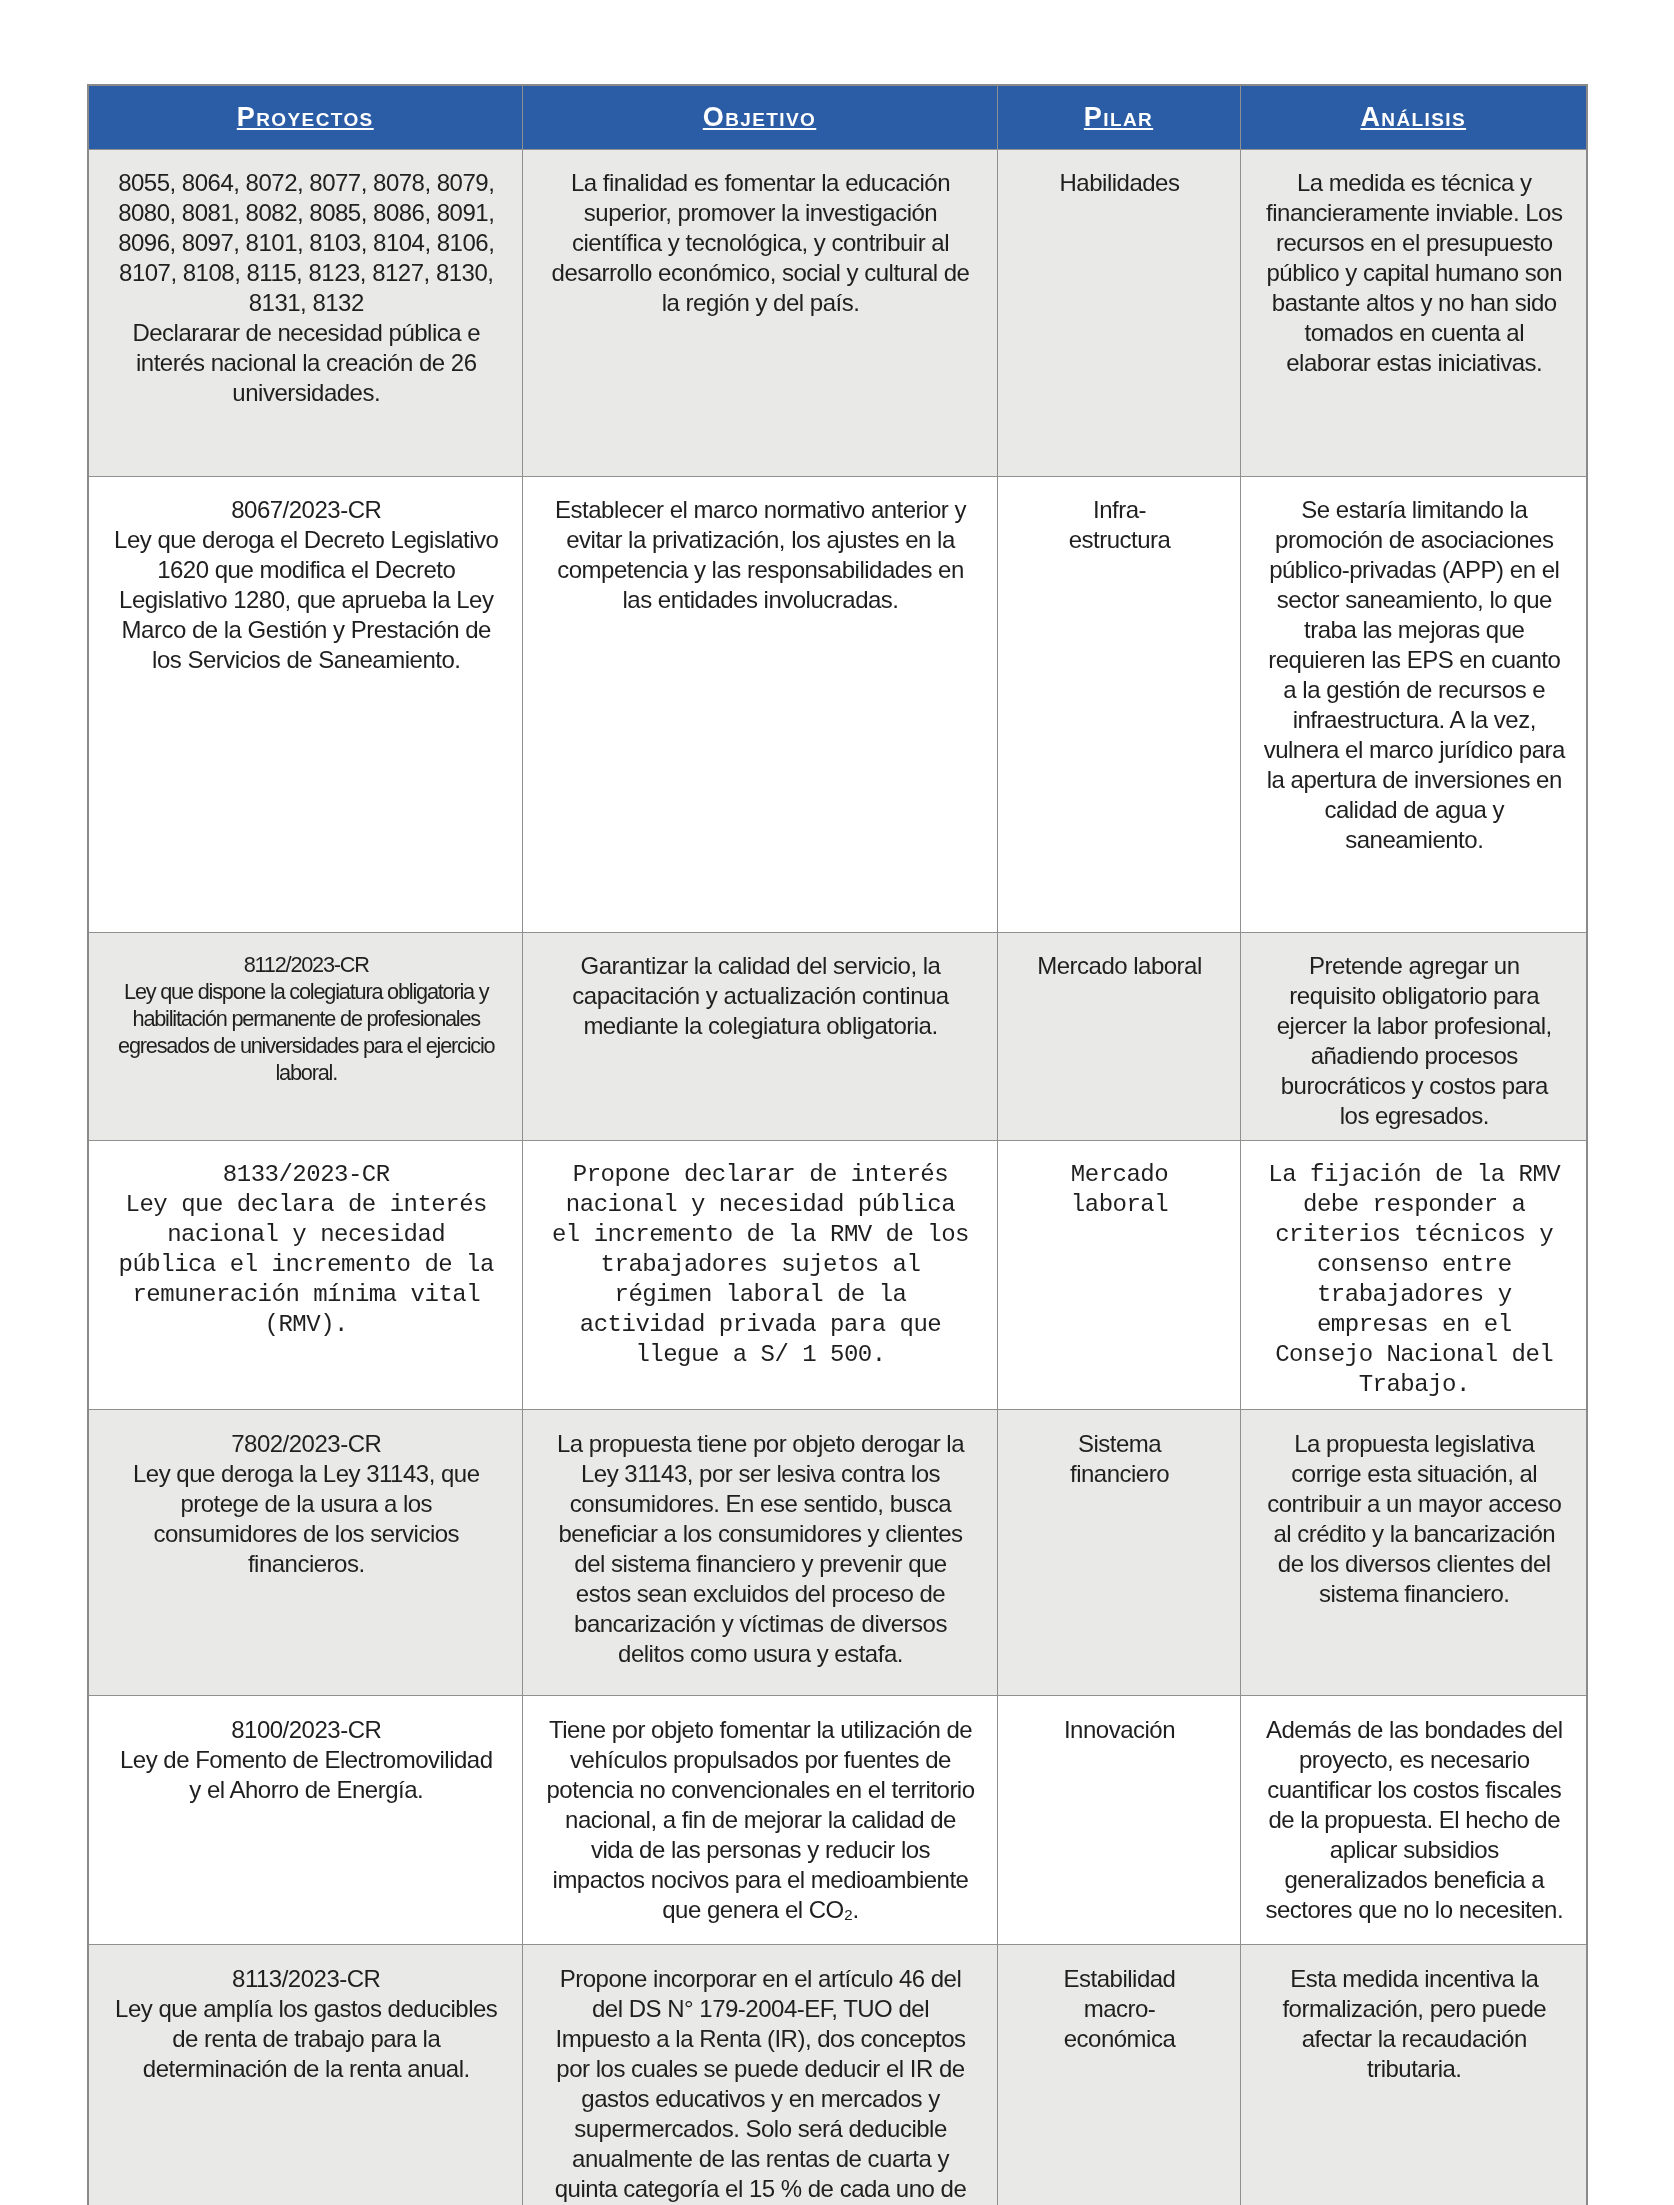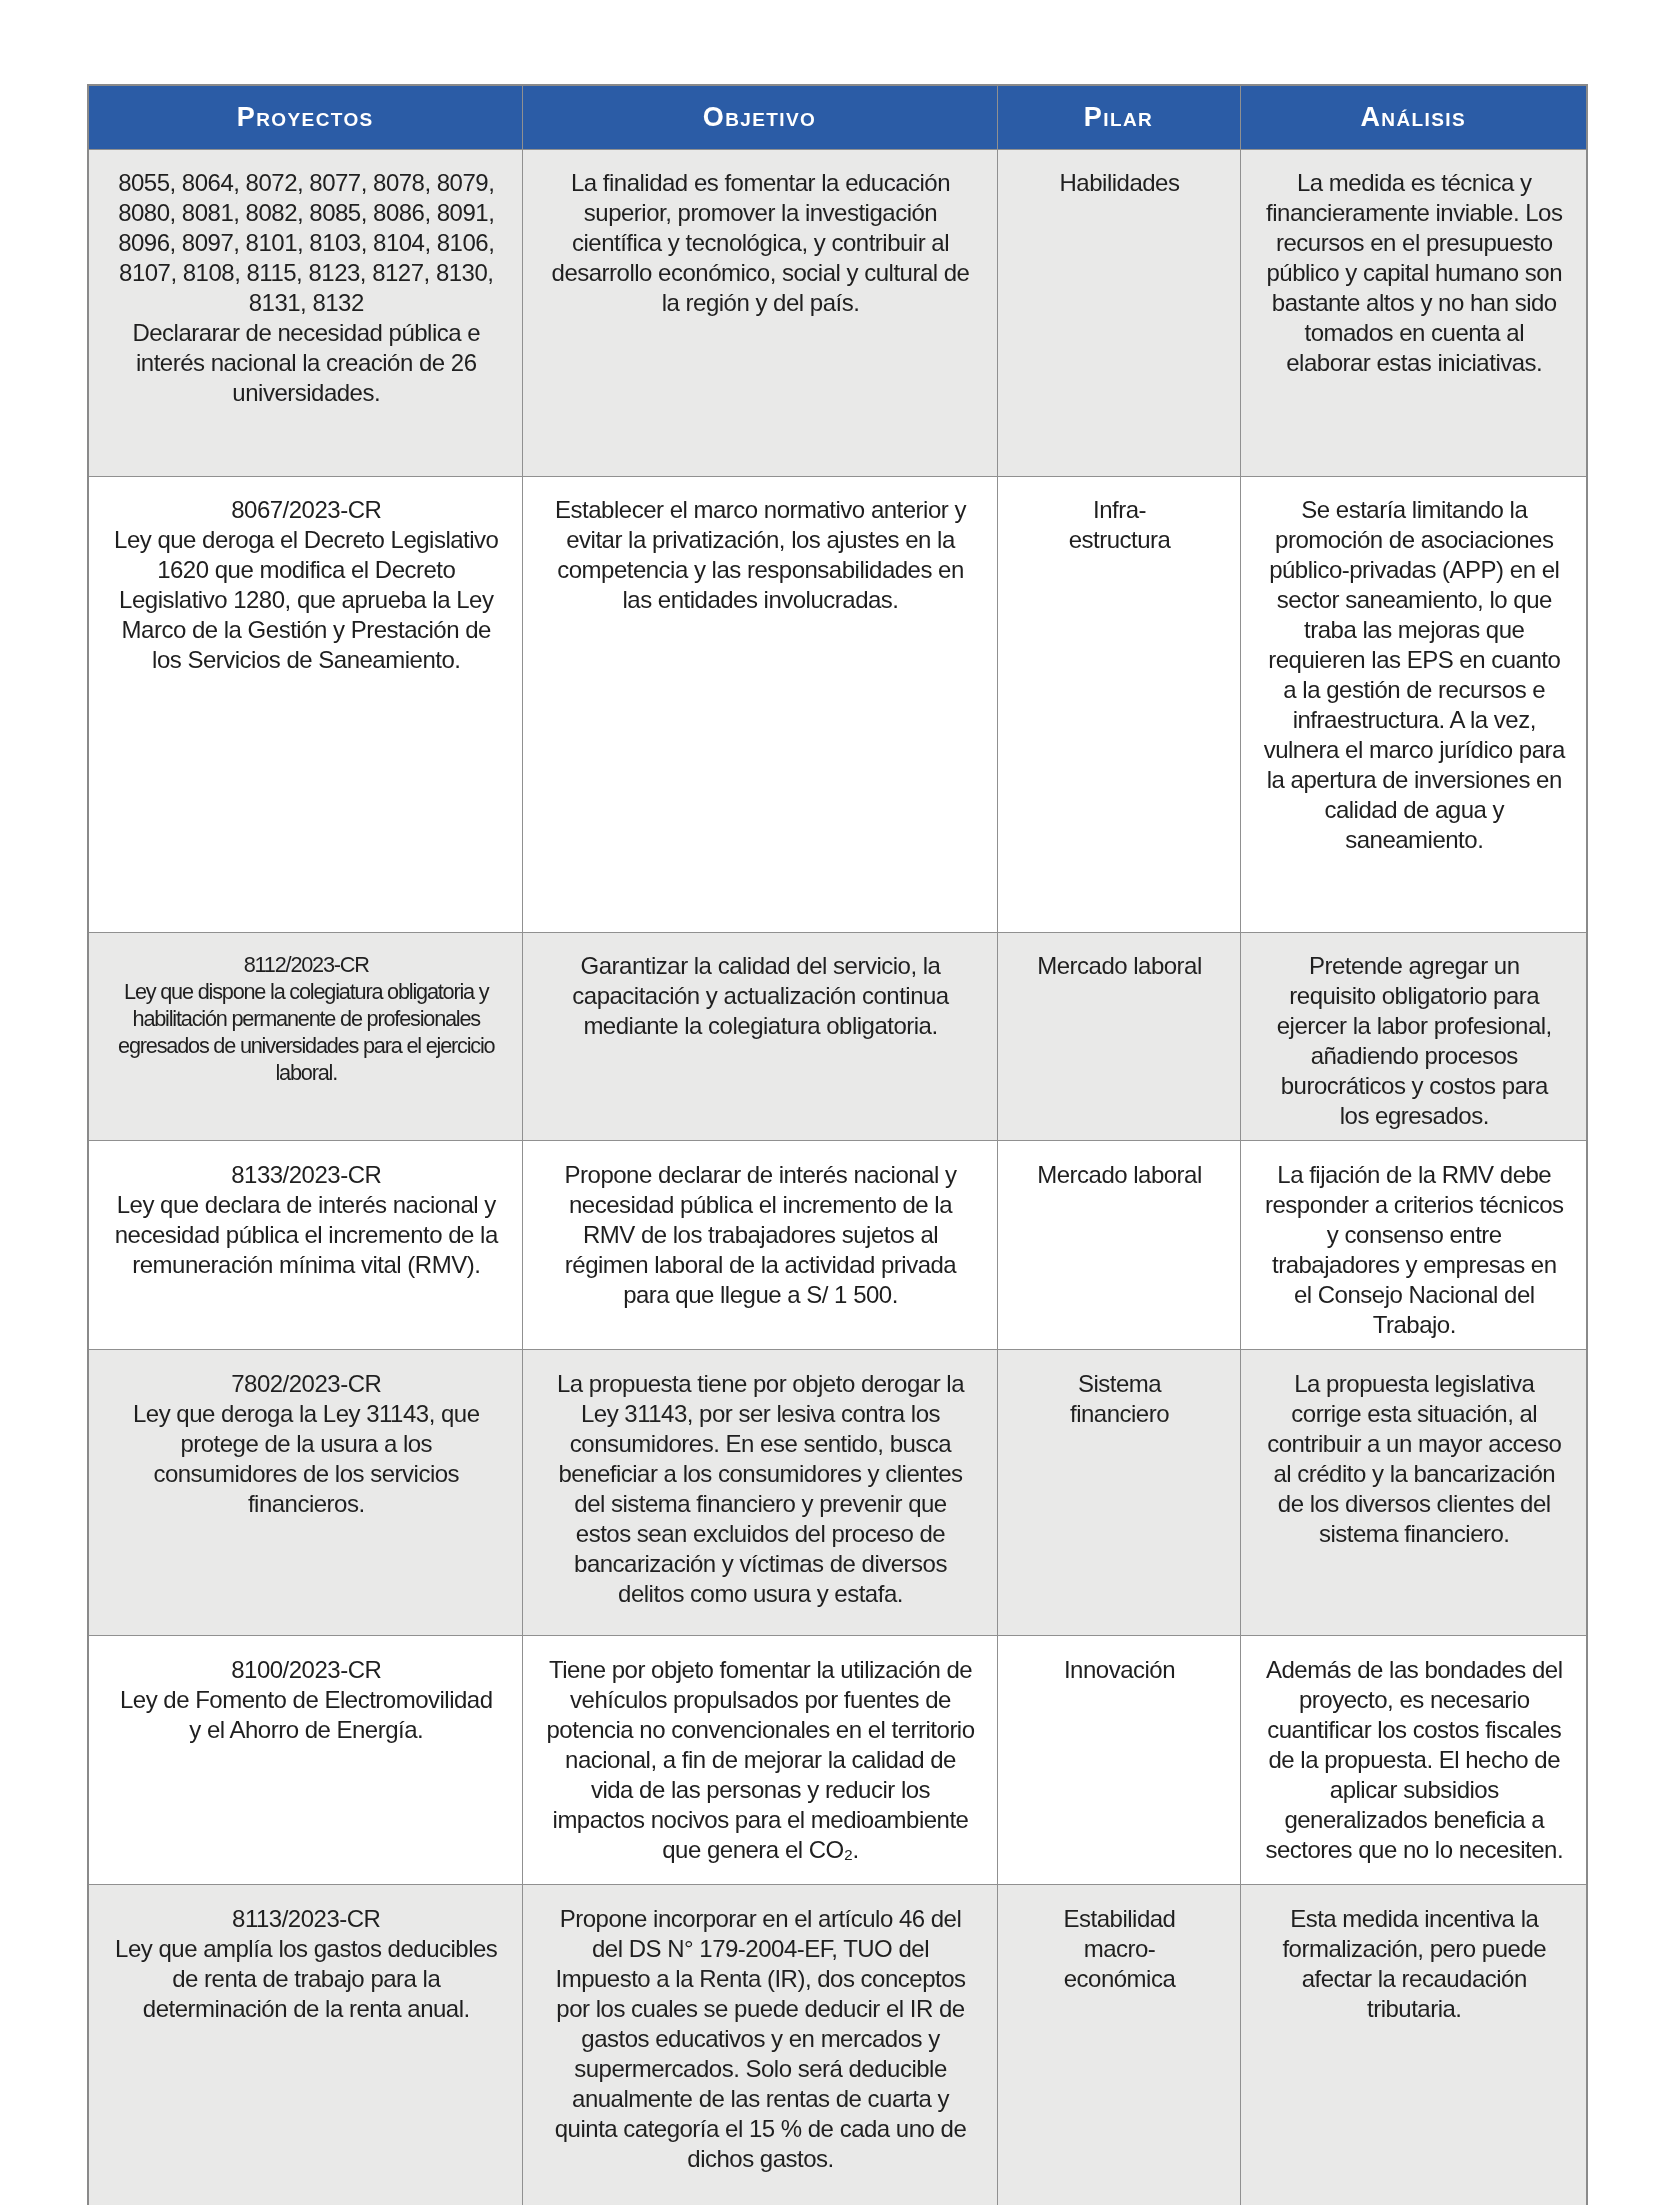--- a/index.html
+++ b/index.html
@@ -43,38 +43,39 @@
     color:var(--header_text);
     font-variant:small-caps;
     font-weight:bold;
     font-size:27px;
     letter-spacing:1.4px;
     text-align:center;
     vertical-align:middle;
     border:1.9px solid var(--border);
     height:64px;
     padding:0 4.8px;
+    text-decoration:underline;
   }
   td{
     border:1.9px solid var(--border);
     vertical-align:top;
     font-size:24px;
     line-height:30px;
     letter-spacing:-0.5px;
     padding:18.3px 21px 9.6px 23px;
     white-space:pre-line;
     overflow:hidden;
     text-align:center;
   }
   tbody tr:nth-child(odd) td{background:var(--row_alt_bg);}
   tbody tr:nth-child(even) td{background:var(--row_bg);}
   tr.r1{height:327px;}
   tr.r2{height:456px;}
   tr.r3{height:203px;}
-  tr.r4{height:205px;}
+  tr.r4{height:205px;font-family:Liberation Mono, monospace;}
   tr.r5{height:286px;}
   tr.r6{height:249px;}
   tr.r7{height:371px;}
   td.condensed{
     font-size:21.7px;
     line-height:27px;
     letter-spacing:-1.2px;
   }
 </style>
 </head>

